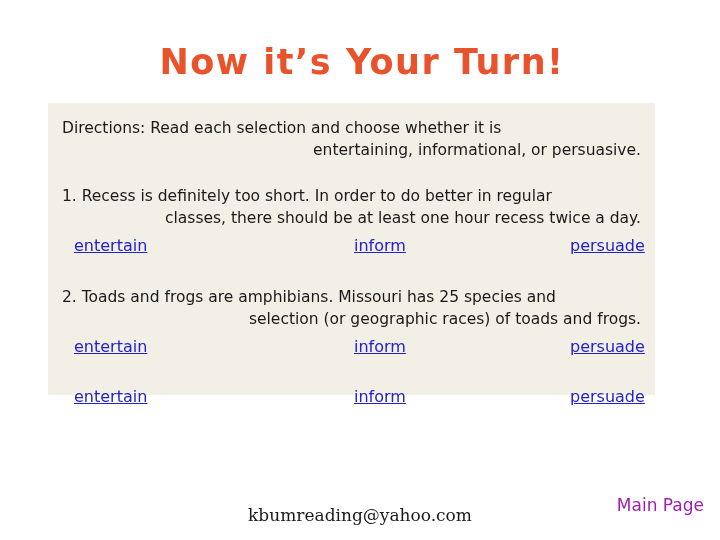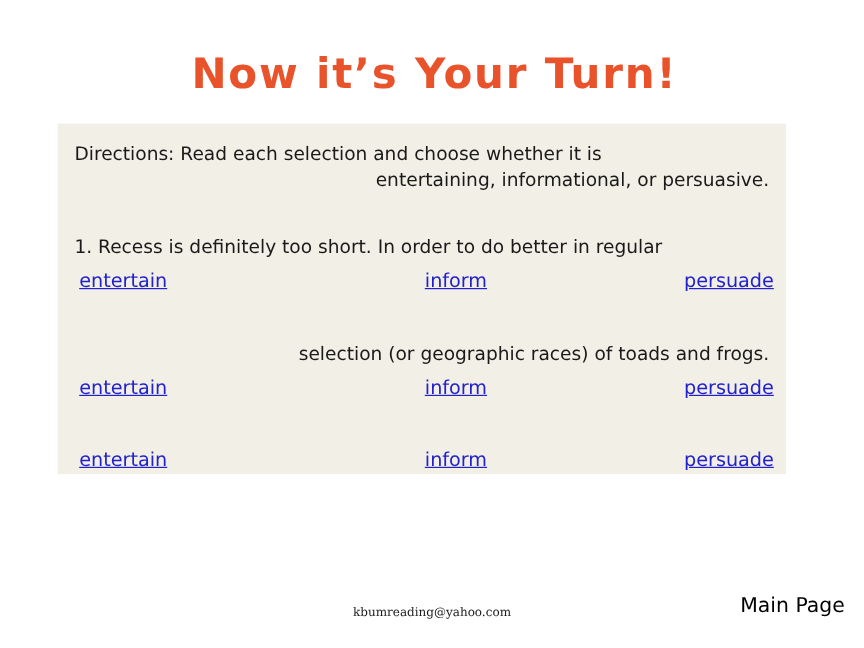--- a/index.html
+++ b/index.html
@@ -47,54 +47,54 @@
     line-height: 1.42;
     margin: 0;
     font-family: "DejaVu Sans", sans-serif;
   }
   .para .indent {
     display: block;
     padding-left: 22px;
     text-align: right;
   }
   .block {
-    margin-top: 34px;
+    margin-top: 24px;
   }
   .choices {
     position: relative;
     height: 26px;
     margin-top: 7px;
   }
   .choice {
     position: absolute;
     font-size: 16px;
     color: #2222CC;
     text-decoration: underline;
     font-family: "DejaVu Sans", sans-serif;
     cursor: pointer;
   }
-  .choice.c1 { left: 4px; text-decoration: underline; }
+  .choice.c1 { left: 12px; text-decoration: underline; }
   .choice.c2 { left: 292px; }
   .choice.c3 { left: 508px; text-align: center; }
   .email {
     position: absolute;
     left: 0;
     top: 505px;
     width: 720px;
     text-align: center;
     font-family: "DejaVu Serif", serif;
-    font-size: 10px;
+    font-size: 17px;
     color: #1a1a1a;
   }
   .mainpage {
     position: absolute;
     right: 16px;
     top: 495px;
     font-size: 17px;
-    color: #000000;
+    color: #a21caf;
     font-family: "DejaVu Sans", sans-serif;
     cursor: pointer;
   }
 </style>
 </head>
 <body>
 
 <div class="slide">
 
   <div class="title">Now it’s Your Turn!</div>
@@ -102,30 +102,32 @@
   <div class="body-box">
 
     <p class="para">
       <span>Directions: Read each selection and choose whether it is</span>
       <span class="indent">entertaining, informational, or persuasive.</span>
     </p>
 
     <div class="block">
       <p class="para">
         <span>1. Recess is definitely too short. In order to do better in regular</span>
+        <span class="indent">classes, there should be at least one hour recess twice a day.</span>
       </p>
       <div class="choices">
         <span class="choice c1">entertain</span>
         <span class="choice c2">inform</span>
         <span class="choice c3">persuade</span>
       </div>
     </div>
 
     <div class="block">
       <p class="para">
+        <span>2. Toads and frogs are amphibians. Missouri has 25 species and</span>
         <span class="indent">selection (or geographic races) of toads and frogs.</span>
       </p>
       <div class="choices">
         <span class="choice c1">entertain</span>
         <span class="choice c2">inform</span>
         <span class="choice c3">persuade</span>
       </div>
     </div>
 
     <div class="block">

